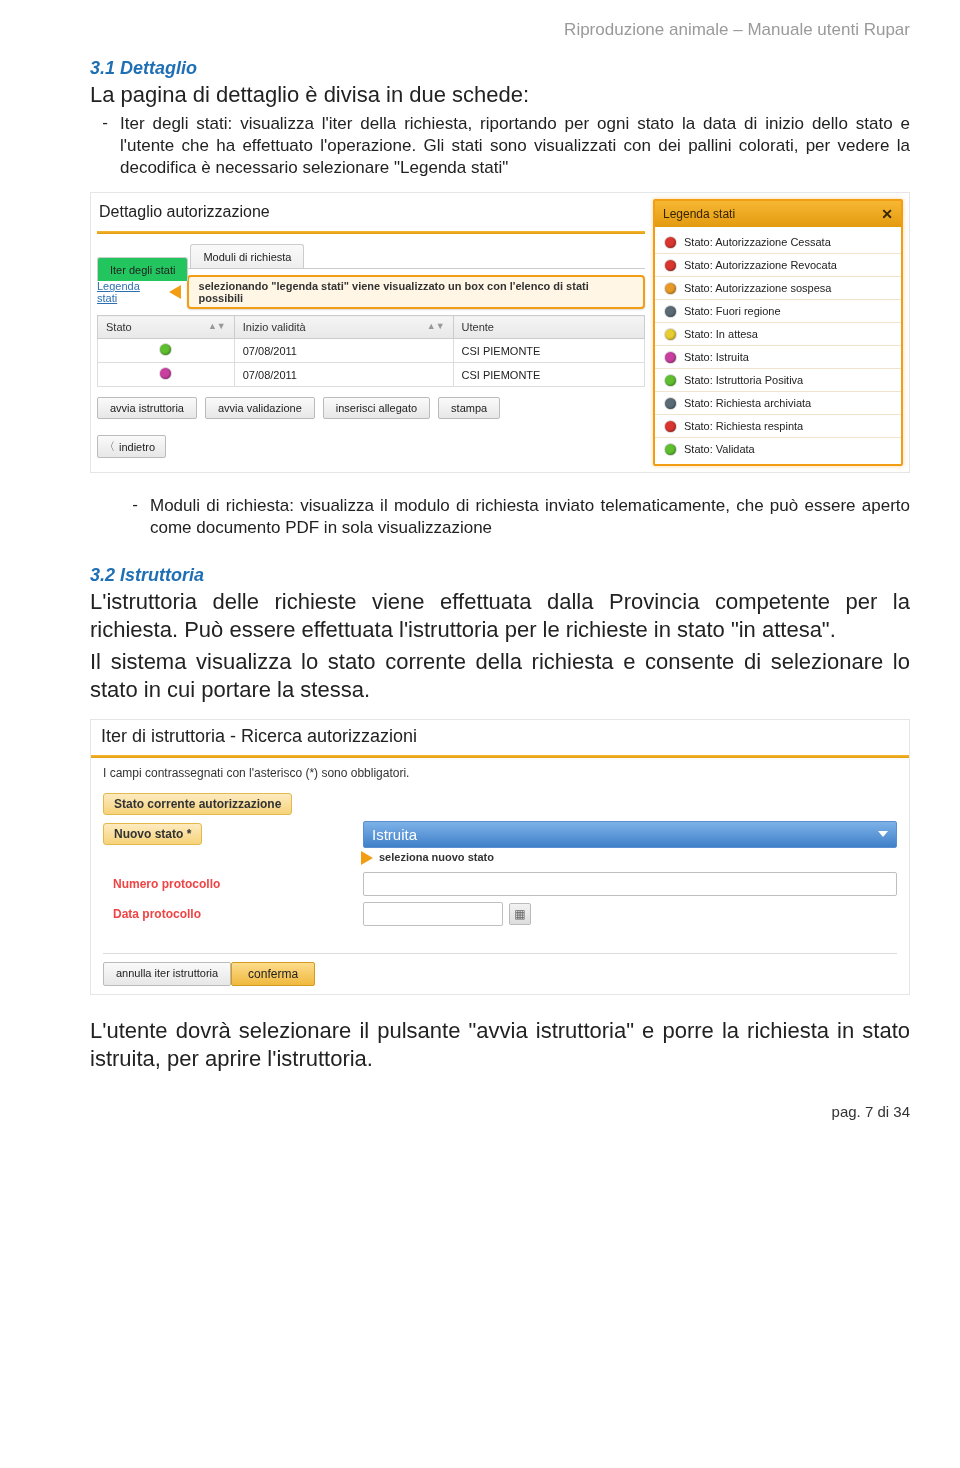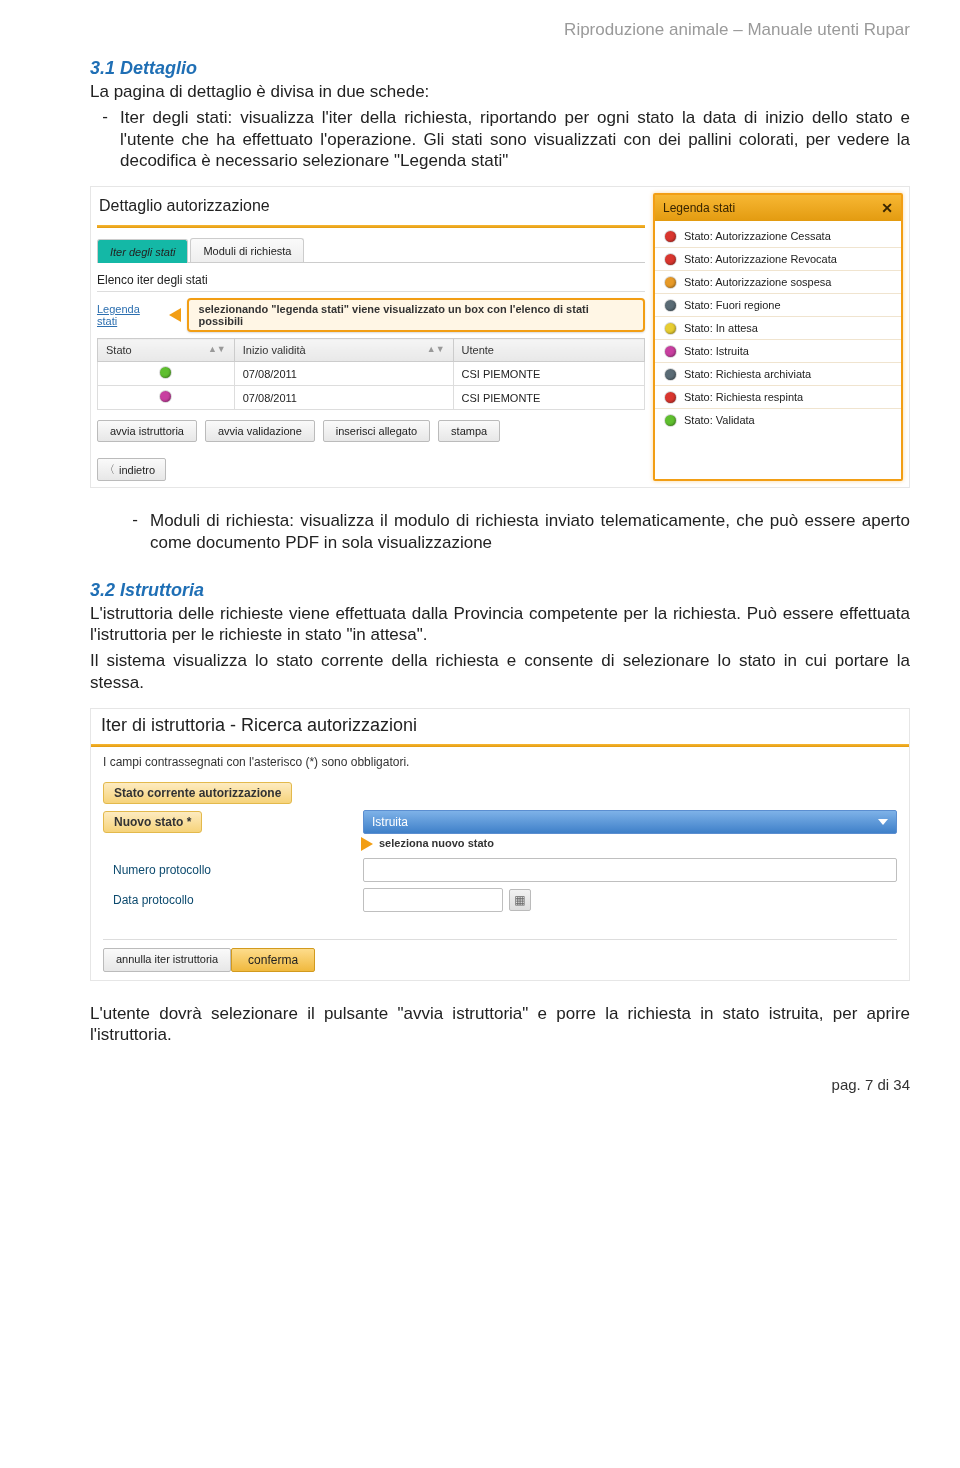--- a/index.html
+++ b/index.html
@@ -17,21 +17,21 @@
     margin-bottom: 18px;
   }
   .section-heading {
     color: #1f6fb5;
     font-style: italic;
     font-weight: bold;
     font-size: 18px;
     margin: 6px 0 2px 0;
   }
   .body-text {
-    font-size: 17px;
+    font-size: 22px;
     line-height: 1.28;
     text-align: justify;
     margin-bottom: 4px;
   }
   .bullet-row { display:flex; }
   .bullet-dash { width:30px; text-align:center; font-size:17px; }
   .bullet-content { flex:1; font-size:17px; line-height:1.28; text-align:justify; }
   .indent { margin-left: 30px; }
   .screenshot {
     border: 1px solid #e6e6e6;
@@ -39,21 +39,21 @@
     margin: 14px 0 22px 0;
     font-size: 12px;
   }
   
   .s1 { display:flex; gap:8px; padding:6px; position:relative; }
   .s1-main { flex:1; }
   .panel-title { font-size:16px; color:#222; padding:4px 2px 10px 2px; }
   .accent-bar { height:3px; background:linear-gradient(#f7b733,#e39b10); margin-bottom:10px; }
   .tabs { border-bottom:1px solid #ccc; display:flex; gap:2px; }
   .tab { padding:6px 12px 5px 12px; border:1px solid #ccc; border-bottom:none; border-radius:3px 3px 0 0; background:linear-gradient(#fafafa,#eee); font-size:11px; }
-  .tab.active { background:#14b8a6; position:relative; top:1px;font-style:italic; }
+  .tab.active { background:#22c55e; position:relative; top:13px; }
   .sub-title { font-size:12px; margin:10px 0 4px 0; }
   .thin-underline { border-bottom:1px solid #ddd; }
   .legend-link-row { display:flex; align-items:center; gap:6px; margin:6px 0; }
   .legend-link { color:#2c6fb0; text-decoration:underline; font-size:11px; }
   .arrow-left {
     width:0; height:0; border-top:7px solid transparent; border-bottom:7px solid transparent;
     border-right:12px solid #f29e14;
   }
   .callout {
     border:2px solid #f29e14; border-radius:4px; background:#fff6e5;
@@ -85,26 +85,26 @@
   .legend-list { padding:4px 0; }
   .legend-item { display:flex; align-items:center; gap:8px; padding:5px 10px; font-size:11px; border-bottom:1px solid #f0e4cf; }
   .legend-item:last-child { border-bottom:none; }
   
   .s2 { padding:0 0 6px 0; font-size:12px; }
   .s2 .big-title { font-size:18px; color:#222; padding:6px 10px 8px 10px; }
   .s2 .note { padding:2px 12px 10px 12px; font-size:12px; color:#333; }
   .form-row { display:flex; align-items:center; border-bottom:0; padding:3px 12px; }
   .form-row .lbl-wrap { width:260px; text-align:left; padding-right:10px; }
   .lbl-pill { display:inline-block; background:linear-gradient(#fdebc0,#f6d37a); border:1px solid #e3b94c; border-radius:3px; padding:3px 10px; font-size:12px; font-weight:bold; color:#333; }
-  .lbl-plain { display:inline-block; font-size:12px; font-weight:normal; color:#0c4a6e; padding:3px 10px; }
+  .lbl-plain { display:inline-block; font-size:12px; font-weight:bold; color:#ef4444; padding:3px 10px; }
   .form-row .val { flex:1; font-size:12px; color:#333; }
   .combo {
     width:100%; border:1px solid #5b8ed0; background:linear-gradient(#7eb2e8,#3f80c9);
     color:#fff; padding:4px 8px; border-radius:2px; display:flex; justify-content:space-between; align-items:center;
-    font-size:12px;
+    font-size:15px;
   }
   .combo .tri { width:0;height:0;border-left:5px solid transparent;border-right:5px solid transparent;border-top:6px solid #fff; }
   .hint-row { display:flex; gap:6px; padding:0 12px 4px 270px; }
   .yellow-chevron {
     width:0;height:0;border-top:7px solid transparent;border-bottom:7px solid transparent;border-left:12px solid #f29e14;
   }
   .hint-text { font-size:11px; font-weight:bold; color:#333; }
   .text-input { width:100%; border:1px solid #bfbfbf; background:#fff; height:24px; border-radius:2px; }
   .date-wrap { display:flex; align-items:center; gap:6px; }
   .date-input { width:140px; border:1px solid #bfbfbf; background:#fff; height:24px; border-radius:2px; }
@@ -133,21 +133,20 @@
 
 <div class="screenshot">
   <div class="s1">
     <div class="s1-main">
       <div class="panel-title">Dettaglio autorizzazione</div>
       <div class="accent-bar"></div>
       <div class="tabs">
         <div class="tab active">Iter degli stati</div>
         <div class="tab">Moduli di richiesta</div>
       </div>
-      <div class="sub-title thin-underline" style="padding-bottom:4px;">Elenco iter degli stati</div>
       <div class="legend-link-row">
         <span class="legend-link">Legenda stati</span>
         <span class="arrow-left"></span>
         <span class="callout">selezionando "legenda stati" viene visualizzato un box con l'elenco di stati possibili</span>
       </div>
       <table class="grid">
         <thead>
           <tr>
             <th style="width:25%;"><span>Stato</span><span class="sort-icon">▲▼</span></th>
             <th style="width:40%;"><span>Inizio validità</span><span class="sort-icon">▲▼</span></th>
@@ -202,20 +201,24 @@
           </div>
         <div class="legend-item">
             <span class="dot dot-yellow"></span>
             <span>Stato: In attesa</span>
           </div>
         <div class="legend-item">
             <span class="dot dot-magenta"></span>
             <span>Stato: Istruita</span>
           </div>
         <div class="legend-item">
+            <span class="dot dot-green"></span>
+            <span>Stato: Istruttoria Positiva</span>
+          </div>
+        <div class="legend-item">
             <span class="dot dot-slate"></span>
             <span>Stato: Richiesta archiviata</span>
           </div>
         <div class="legend-item">
             <span class="dot dot-red"></span>
             <span>Stato: Richiesta respinta</span>
           </div>
         <div class="legend-item">
             <span class="dot dot-green"></span>
             <span>Stato: Validata</span>

